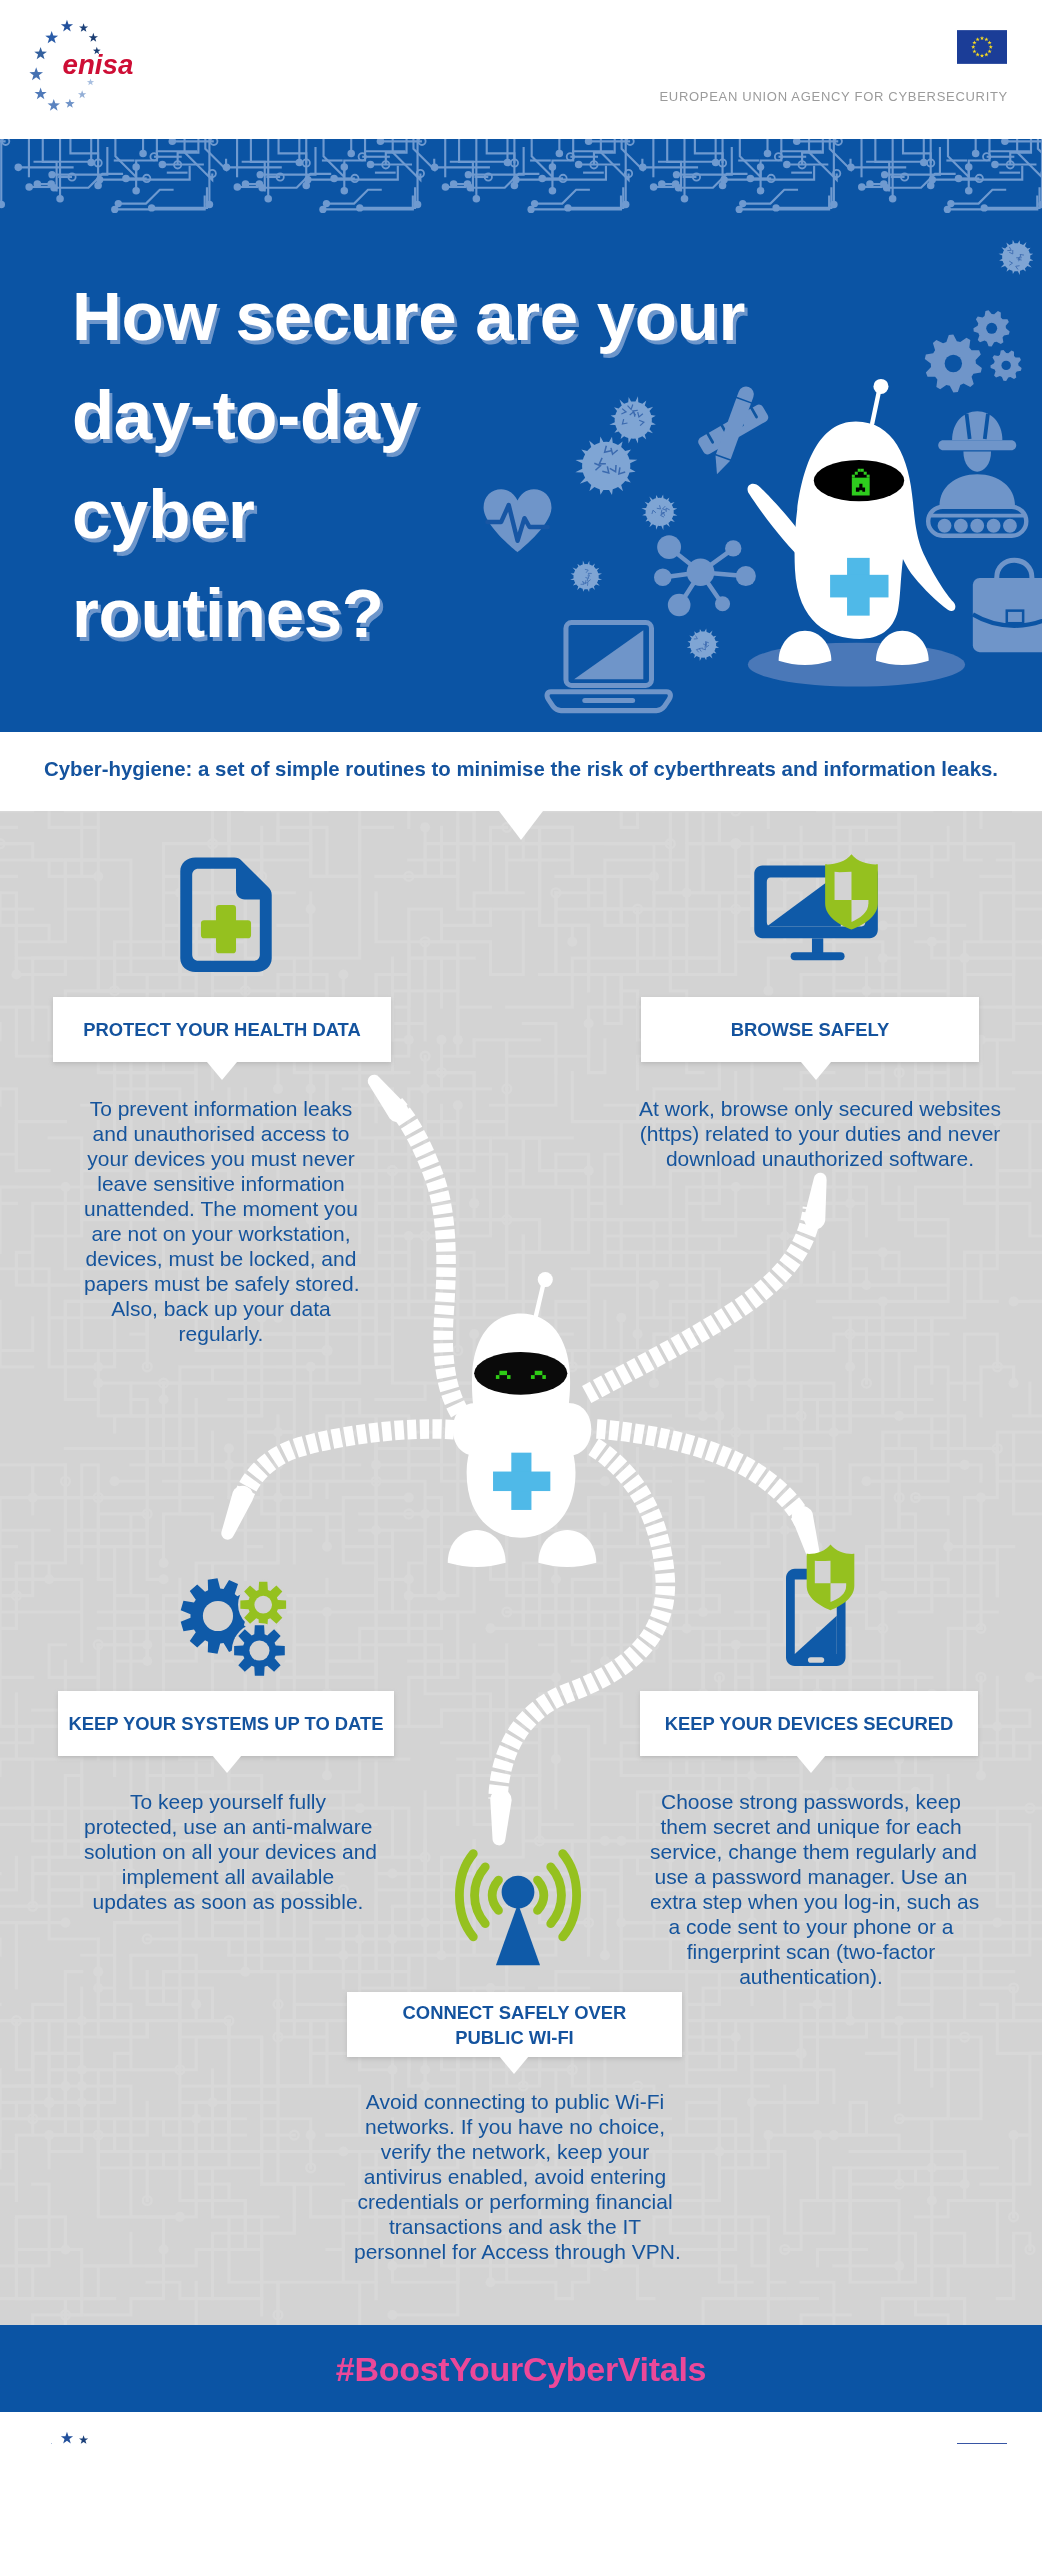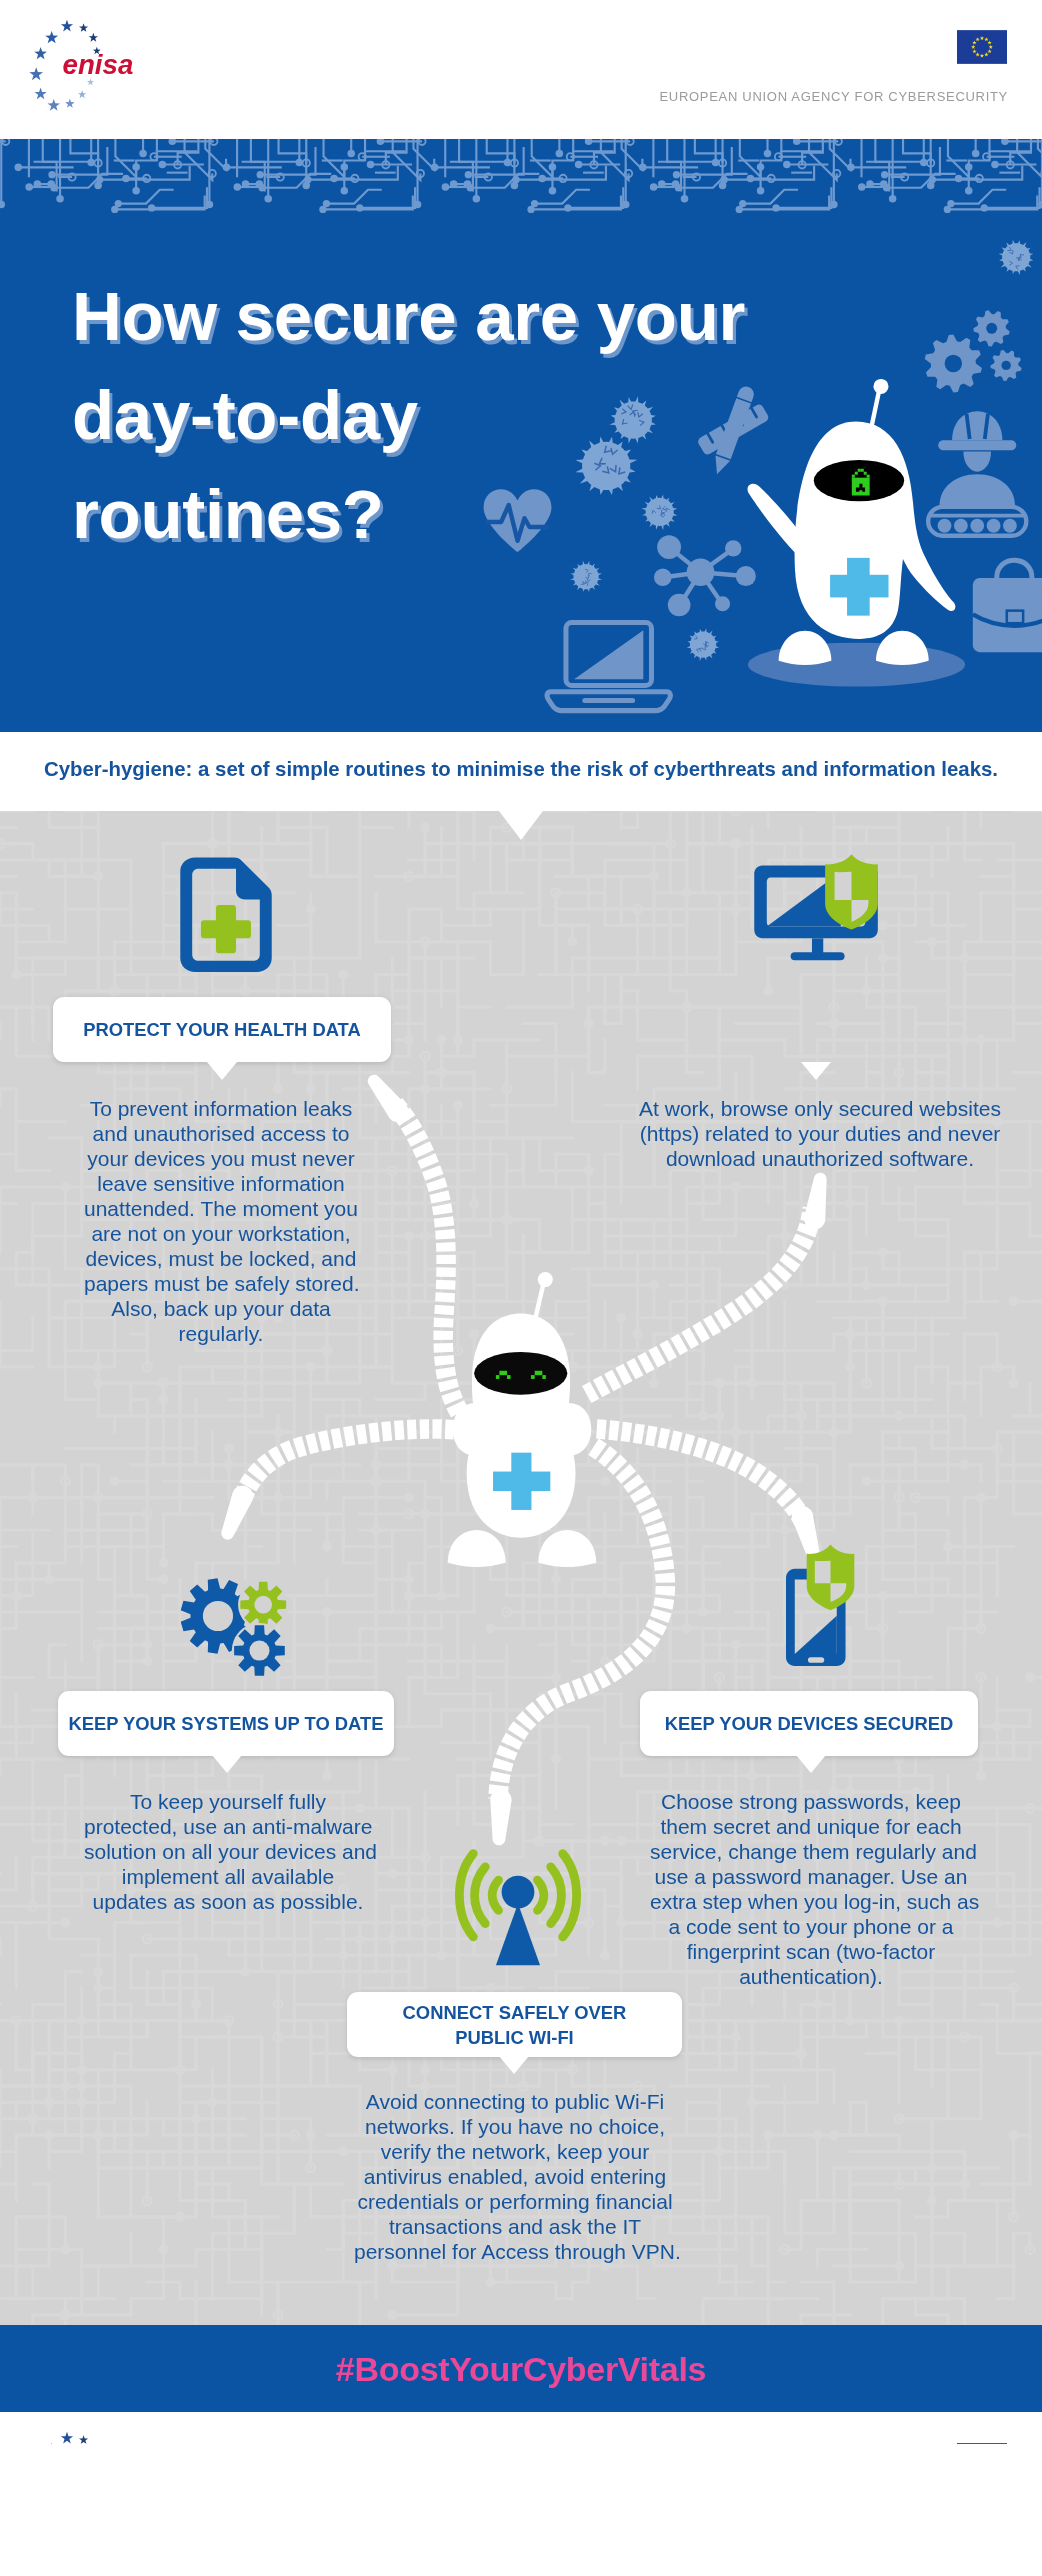--- a/index.html
+++ b/index.html
@@ -30,21 +30,21 @@
     font-weight:bold;color:#14539e;}
 
 
 .main{position:absolute;left:0;top:811px;width:1042px;height:1514px;background:#d3d3d3;overflow:hidden;}
 .main-circuit{position:absolute;left:0;top:0;}
 .notch{position:absolute;left:499px;top:811px;width:0;height:0;
     border-left:22px solid transparent;border-right:22px solid transparent;border-top:29px solid #fff;}
 
 
 .icon{position:absolute;}
-.ttlbox{position:absolute;background:#fff;border-radius:11px;
+.ttlbox{position:absolute;background:#fff;border-radius:0;
     box-shadow:0 1.9px 4.4px rgba(150,150,150,.40);display:flex;align-items:center;justify-content:center;}
 .ttl{text-align:center;font-weight:bold;font-size:18.4px;color:#14539e;line-height:25px;}
 .ptr{position:absolute;width:0;height:0;border-left:15px solid transparent;
     border-right:15px solid transparent;border-top:18px solid #fff;}
 .body-txt{position:absolute;text-align:center;font-size:21px;line-height:25px;color:#15549c;}
 .bline{white-space:nowrap;}
 .tline{white-space:nowrap;}
 
 
 .robot{position:absolute;left:0;top:811px;}
@@ -330,20 +330,21 @@
           </g>
   <rect x="167" y="288" width="36" height="92" fill="#4fb9e8"></rect>
   <rect x="140" y="315" width="93" height="36" fill="#4fb9e8"></rect>
   <path d="M58,452 C58,425 77,404 100,404 C123,404 142,425 142,452 C114,461 86,461 58,452 Z" fill="#ffffff"></path>
   <path d="M213,452 C213,425 232,404 255,404 C278,404 297,425 297,452 C269,461 241,461 213,452 Z" fill="#ffffff"></path>
 </svg>
       </div>
     <div class="hero-title">
       <div class="tl">How secure are your</div>
       <div class="tl">day-to-day</div>
+      <div class="tl">cyber</div>
       <div class="tl">routines?</div>
     </div>
   </div>
 
   <div class="subband"></div>
   <div class="subtitle">Cyber-hygiene: a set of simple routines to minimise the risk of cyberthreats and information leaks.</div>
 
   <div class="main">
     <div class="main-circuit">
         <svg viewBox="0 0 1657 2408" width="1042" height="1514">
@@ -1675,20 +1676,25 @@
             M28,37 C24,37 22,40 22,44 V108 C22,112 24,115 28,115 H173 C177,115 179,112 179,108 V44 C179,40 177,37 173,37 Z" fill-rule="evenodd"></path>
    <path d="M22,115 L140,28 V115 Z"></path>
    <rect x="94" y="134" width="18" height="26"></rect>
    <rect x="60" y="156" width="86" height="13" rx="6.5"></rect>
  </g>
  <path d="M157,0 C167,13 186,17 199,16 V78 C199,100 175,113 157,120 C139,113 115,100 115,78 V16 C128,17 147,13 157,0 Z" fill="#95c11f"></path>
  <path d="M130,28 V73 H157 V28 C147,28 138,29 130,28 Z" fill="#d3d3d3"></path>
  <path d="M157,73 H184 V78 C184,93 170,102 157,108 Z" fill="#d3d3d3"></path>
 </svg>
     </div>
+  <div class="ttlbox" style="left:641px;top:997px;width:338px;height:65px">
+      <div class="ttl">
+        <div class="tline">BROWSE SAFELY</div>
+      </div>
+    </div>
   <div class="ptr" style="left:801px;top:1062px"></div>
   <div class="body-txt" style="left:639px;top:1096px;width:362px">
       <div class="bline">At work, browse only secured websites</div>
       <div class="bline">(https) related to your duties and never</div>
       <div class="bline">download unauthorized software.</div>
     </div>
   <div class="icon" style="left:179px;top:1577px">
       <svg viewBox="0 0 175 175" width="110" height="110">
         <path d="M121.5,54.1L121.5,69.9L104.7,71.7L103.2,76.9L116.3,87.5L107.8,100.8L92.7,93.3L88.6,96.8L93.9,112.8L79.6,119.4L70.9,104.9L65.5,105.7L61.3,122.0L45.8,119.8L46.3,102.9L41.4,100.6L29.0,112.1L17.1,101.8L26.7,87.9L23.8,83.4L7.1,86.3L2.7,71.2L18.3,64.7L18.3,59.3L2.7,52.8L7.1,37.7L23.8,40.6L26.7,36.1L17.1,22.2L29.0,11.9L41.4,23.4L46.3,21.1L45.8,4.2L61.3,2.0L65.5,18.3L70.9,19.1L79.6,4.6L93.9,11.2L88.6,27.2L92.7,30.7L107.8,23.2L116.3,36.5L103.2,47.1L104.7,52.3Z" fill="#0f5aa8"></path>
         <circle cx="62" cy="62" r="24" fill="#d3d3d3"></circle>

